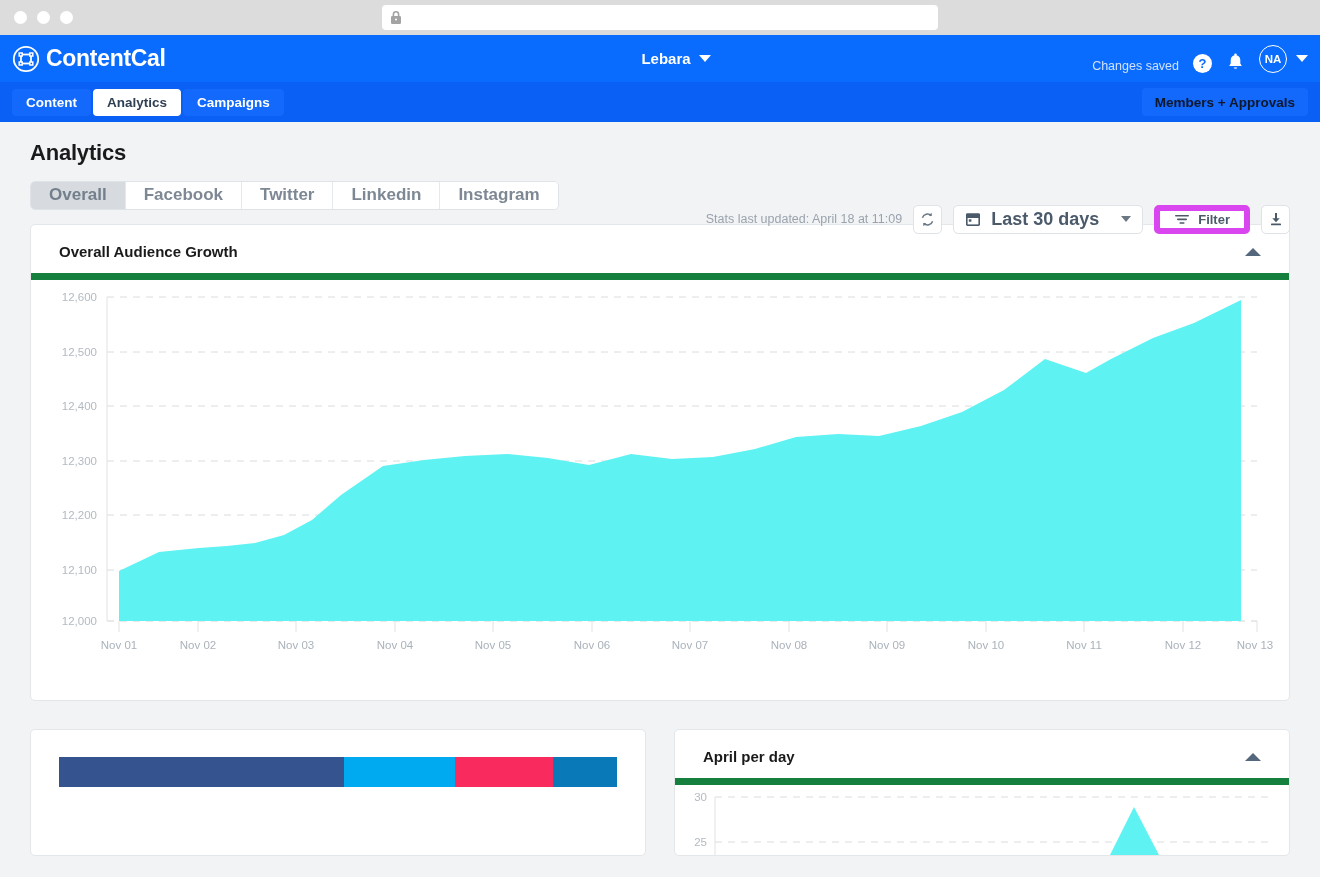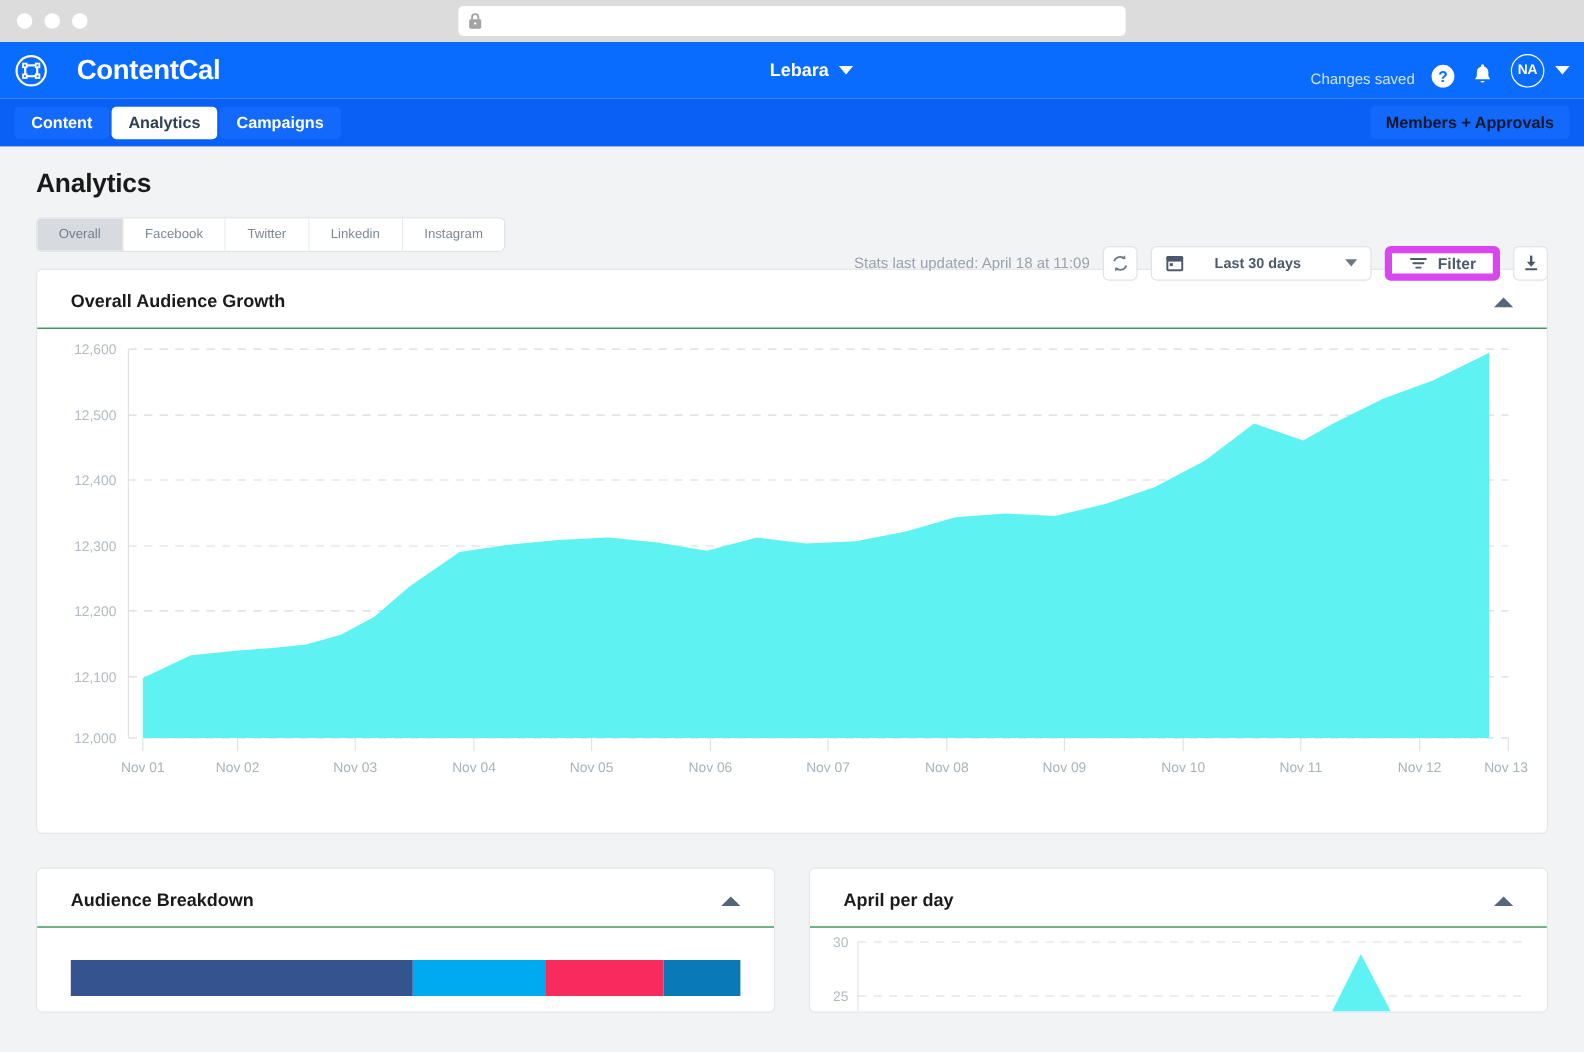--- a/index.html
+++ b/index.html
@@ -23,21 +23,21 @@
     border-radius: 4px; display: flex; align-items: center;
   }
   .lock-icon { margin-left: 7px; display: flex; align-items: center; }
 
   
   .app-header {
     height: 47px; background: #0d6efd;
     background: linear-gradient(#0a6bff, #0a6bff);
     display: flex; align-items: center; position: relative;
   }
-  .brand { display: flex; align-items: center; margin-left: 12px; gap: 24px; }
+  .brand { display: flex; align-items: center; margin-left: 12px; gap: 6px; }
   .brand-mark { width: 28px; height: 28px; }
   .brand-name {
     color: #fff; font-size: 23px; font-weight: bold; letter-spacing: -0.3px;
   }
   .workspace {
     position: absolute; left: 0; right: 0; text-align: center;
     color: #fff; font-size: 15px; font-weight: bold;
     pointer-events: none;
     padding-left: 32px;
   }
@@ -91,59 +91,59 @@
     margin-top: 18px; margin-bottom: 14px; letter-spacing: -0.2px;
   }
 
   .toolbar-row { display: flex; align-items: center; height: 30px; }
   .seg-tabs {
     display: flex; border: 1px solid #dfe2e6; border-radius: 5px;
     overflow: hidden; background: #fff; height: 29px;
   }
   .seg-tab {
     padding: 0 18px; display: flex; align-items: center;
-    font-size: 11px; font-weight: normal; color: #7d8894;
+    font-size: 17px; font-weight: bold; color: #7d8894;
     border-right: 1px solid #e6e9ec; cursor: pointer; background: #fff;
   }
   .seg-tab:last-child { border-right: none; }
   .seg-tab.active { background: #d7dade; color: #737f8c; }
 
   .toolbar-right {
     margin-left: auto; display: flex; align-items: center; gap: 11px; margin-top: 48px;
   }
   .stats-updated { font-size: 12.5px; color: #9aa3ad; }
   .icon-btn {
     width: 29px; height: 29px; border: 1px solid #dfe2e6; border-radius: 5px;
     background: #fff; display: flex; align-items: center; justify-content: center;
     cursor: pointer;
   }
   .date-btn {
     height: 29px; border: 1px solid #dfe2e6; border-radius: 5px; background: #fff;
-    display: flex; align-items: center; gap: 25px; padding: 0 11px;
-    font-size: 12px; font-weight: bold; color: #4b5a6b; cursor: pointer;
+    display: flex; align-items: center; gap: 10px; padding: 0 11px;
+    font-size: 18px; font-weight: bold; color: #4b5a6b; cursor: pointer;
   }
   .date-btn .caret {
     width: 0; height: 0; margin-left: 12px;
     border-left: 5px solid transparent; border-right: 5px solid transparent;
     border-top: 6px solid #6b7884;
   }
   .filter-btn {
     height: 29px; border: 6px solid #d946ef; border-radius: 5px; background: #fff;
     display: flex; align-items: center; gap: 8px; padding: 0 14px;
     font-size: 13px; font-weight: bold; color: #4b5a6b; cursor: pointer;
   }
 
   
   .card {
     background: #fff; border: 1px solid #e4e7ea; border-radius: 5px;
     margin-top: 14px;
   }
   .card-head {
     display: flex; align-items: center; padding: 18px 28px 13px 28px;
-    border-bottom: 1px solid #15803d; margin: 0 0 0 0;
+    border-bottom: 7px solid #15803d; margin: 0 0 0 0;
   }
   .card-title { font-size: 15px; font-weight: bold; color: #1a1a1a; }
   .collapse-tri {
     margin-left: auto; width: 0; height: 0;
     border-left: 8px solid transparent; border-right: 8px solid transparent;
     border-bottom: 8px solid #55677d; cursor: pointer;
   }
 
   .chart-box { position: relative; }
 
@@ -357,24 +357,20 @@
           <text class="axis-label-x" x="1152" y="369" text-anchor="middle">Nov 12</text>
           <text class="axis-label-x" x="1224" y="369" text-anchor="middle">Nov 13</text>
         </g>
       </svg>
     </div>
   </div>
 
   <div class="bottom-row">
 
     <div class="card">
-      <div class="card-head">
-        <span class="card-title">Audience Breakdown</span>
-        <span class="collapse-tri"></span>
-      </div>
       <div class="breakdown-bar">
         <div style="flex:51;background:#35538f"></div>
         <div style="flex:20;background:#00aaf0"></div>
         <div style="flex:17.5;background:#f92a5e"></div>
         <div style="flex:11.5;background:#0a79b8"></div>
       </div>
     </div>
 
     <div class="card">
       <div class="card-head">

